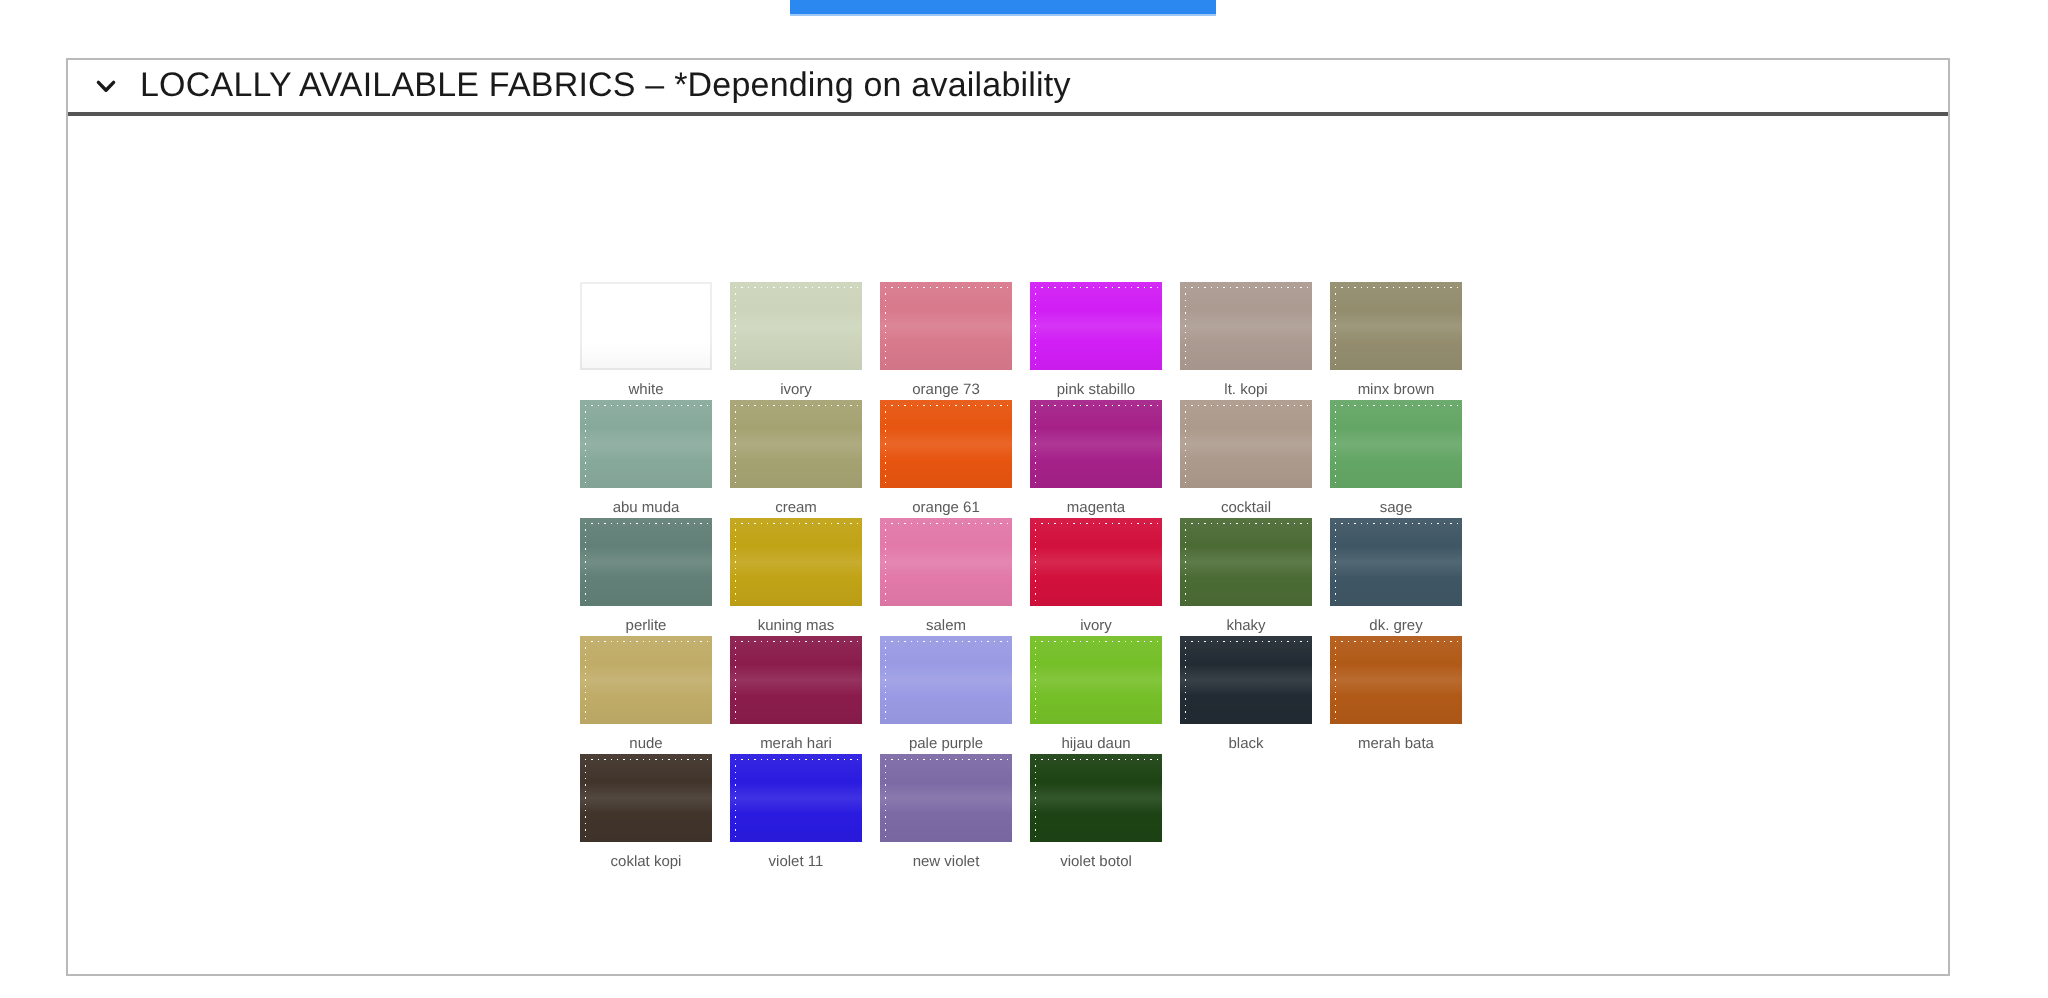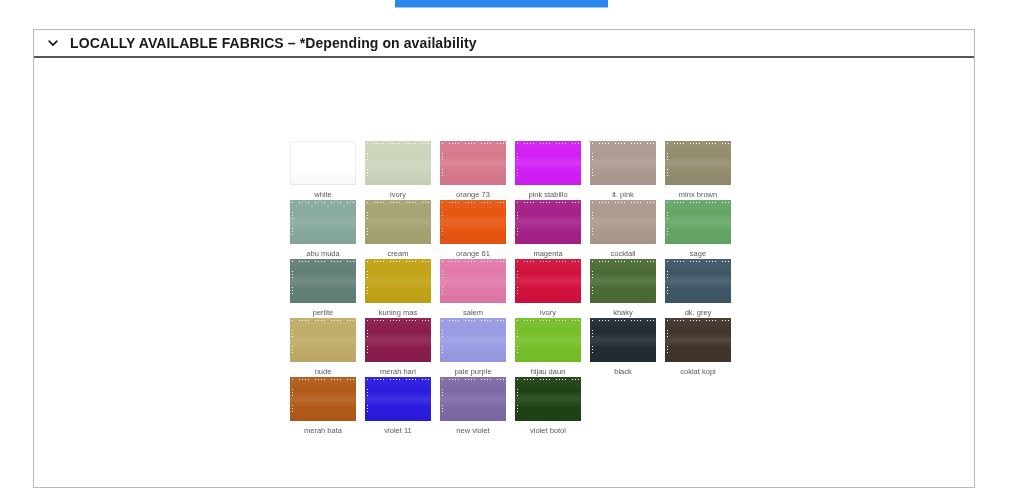--- a/index.html
+++ b/index.html
@@ -58,22 +58,22 @@
     height: 14px;
     display: inline-flex;
     align-items: center;
     justify-content: center;
     margin-right: 10px;
     flex: 0 0 auto;
   }
   .chevron svg { display: block; }
 
   .panel-title {
-    font-size: 14px;
-    font-weight: bold;
+    font-size: 17px;
+    font-weight: normal;
     color: #1a1a1a;
     letter-spacing: 0.1px;
     white-space: nowrap;
   }
 
   .panel-body {
     position: relative;
     height: 429px;
     background: #ffffff;
   }
@@ -194,21 +194,21 @@
           <div class="cell">
             <div class="swatch-wrap">
               <div class="swatch" style="background-color: rgb(209, 30, 245);"></div>
             </div>
             <div class="caption">pink stabillo</div>
           </div>
           <div class="cell">
             <div class="swatch-wrap">
               <div class="swatch" style="background-color: rgb(171, 154, 144);"></div>
             </div>
-            <div class="caption">lt. pink</div>
+            <div class="caption">lt. kopi</div>
           </div>
           <div class="cell">
             <div class="swatch-wrap">
               <div class="swatch" style="background-color: rgb(147, 141, 110);"></div>
             </div>
             <div class="caption">minx brown</div>
           </div>
           <div class="cell">
             <div class="swatch-wrap">
               <div class="swatch" style="background-color: rgb(135, 169, 155);"></div>
@@ -306,29 +306,29 @@
             <div class="caption">hijau daun</div>
           </div>
           <div class="cell">
             <div class="swatch-wrap">
               <div class="swatch" style="background-color: rgb(34, 43, 51);"></div>
             </div>
             <div class="caption">black</div>
           </div>
           <div class="cell">
             <div class="swatch-wrap">
+              <div class="swatch" style="background-color: rgb(177, 90, 24);"></div>
+            </div>
+            <div class="caption">merah bata</div>
+          </div>
+          <div class="cell">
+            <div class="swatch-wrap">
               <div class="swatch" style="background-color: rgb(64, 52, 43);"></div>
             </div>
             <div class="caption">coklat kopi</div>
-          </div>
-          <div class="cell">
-            <div class="swatch-wrap">
-              <div class="swatch" style="background-color: rgb(177, 90, 24);"></div>
-            </div>
-            <div class="caption">merah bata</div>
           </div>
           <div class="cell">
             <div class="swatch-wrap">
               <div class="swatch" style="background-color: rgb(42, 27, 224);"></div>
             </div>
             <div class="caption">violet 11</div>
           </div>
           <div class="cell">
             <div class="swatch-wrap">
               <div class="swatch" style="background-color: rgb(124, 106, 165);"></div>

